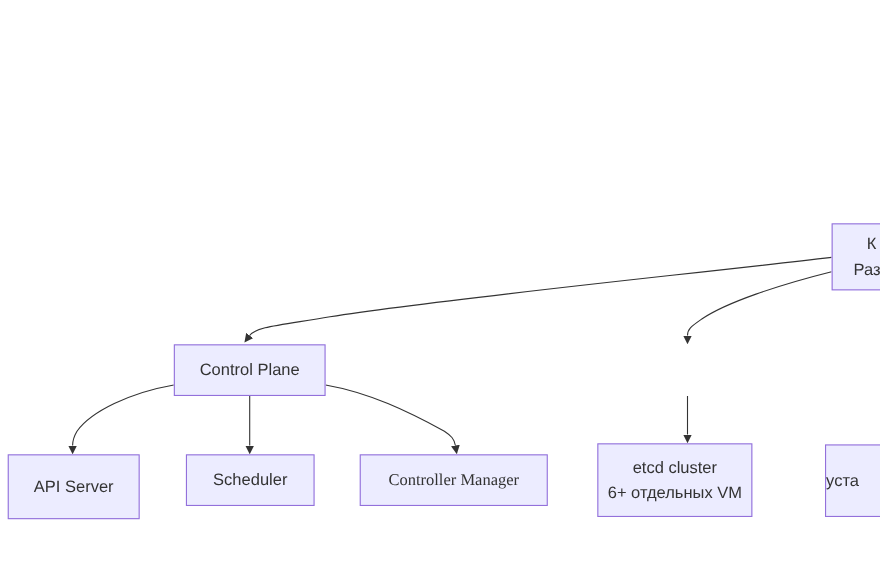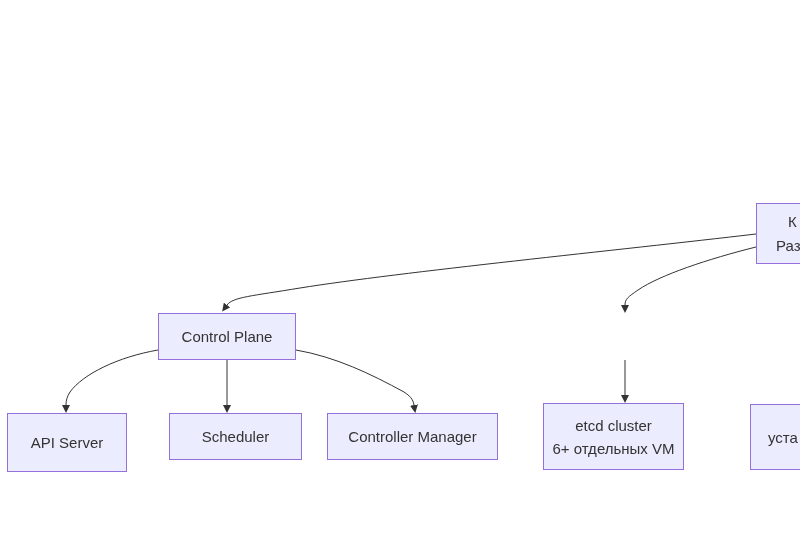--- a/index.html
+++ b/index.html
@@ -45,25 +45,25 @@
   }
   .node .line { display: block; }
 
   
   #node-root               { left: 756px; top: 203px; width: 140px; height: 61px; }
   #node-root .l1           { padding-left: 31px; }
   #node-root .l2           { padding-left: 19px; }
   #node-control-plane      { left: 158px; top: 313px; width: 138px; height: 47px; }
   #node-data-store         { left: 567px; top: 313px; width: 118px; height: 47px; }
   #node-api-server         { left: 7px;   top: 413px; width: 120px; height: 59px; }
-  #node-scheduler          { left: 169px; top: 413px; width: 133px; height: 47px; }
-  #node-controller-manager { left: 327px; top: 413px; width: 171px; height: 47px; }
+  #node-scheduler          { left: 169px; top: 413px; width: 117px; height: 47px; }
+  #node-controller-manager { left: 327px; top: 413px; width: 171px; height: 47px; font-family: Liberation Serif, serif; }
   #node-etcd               { left: 543px; top: 403px; width: 141px; height: 67px; line-height: 23px; }
   #node-install            { left: 750px; top: 404px; width: 140px; height: 66px; line-height: 23px; }
-  #node-install .l2        { padding-left: 17px; }
+  #node-install .l2        { }
 </style>
 </head>
 <body>
 
 <div class="stage">
 
   <svg class="edges" viewBox="0 0 800 533" xmlns="http://www.w3.org/2000/svg">
     <defs>
       <marker id="arrow" viewBox="0 0 10 10" refX="0" refY="5" markerWidth="8" markerHeight="8" orient="auto">
         <path d="M0,0 L10,5 L0,10 z" fill="#333333"></path>

